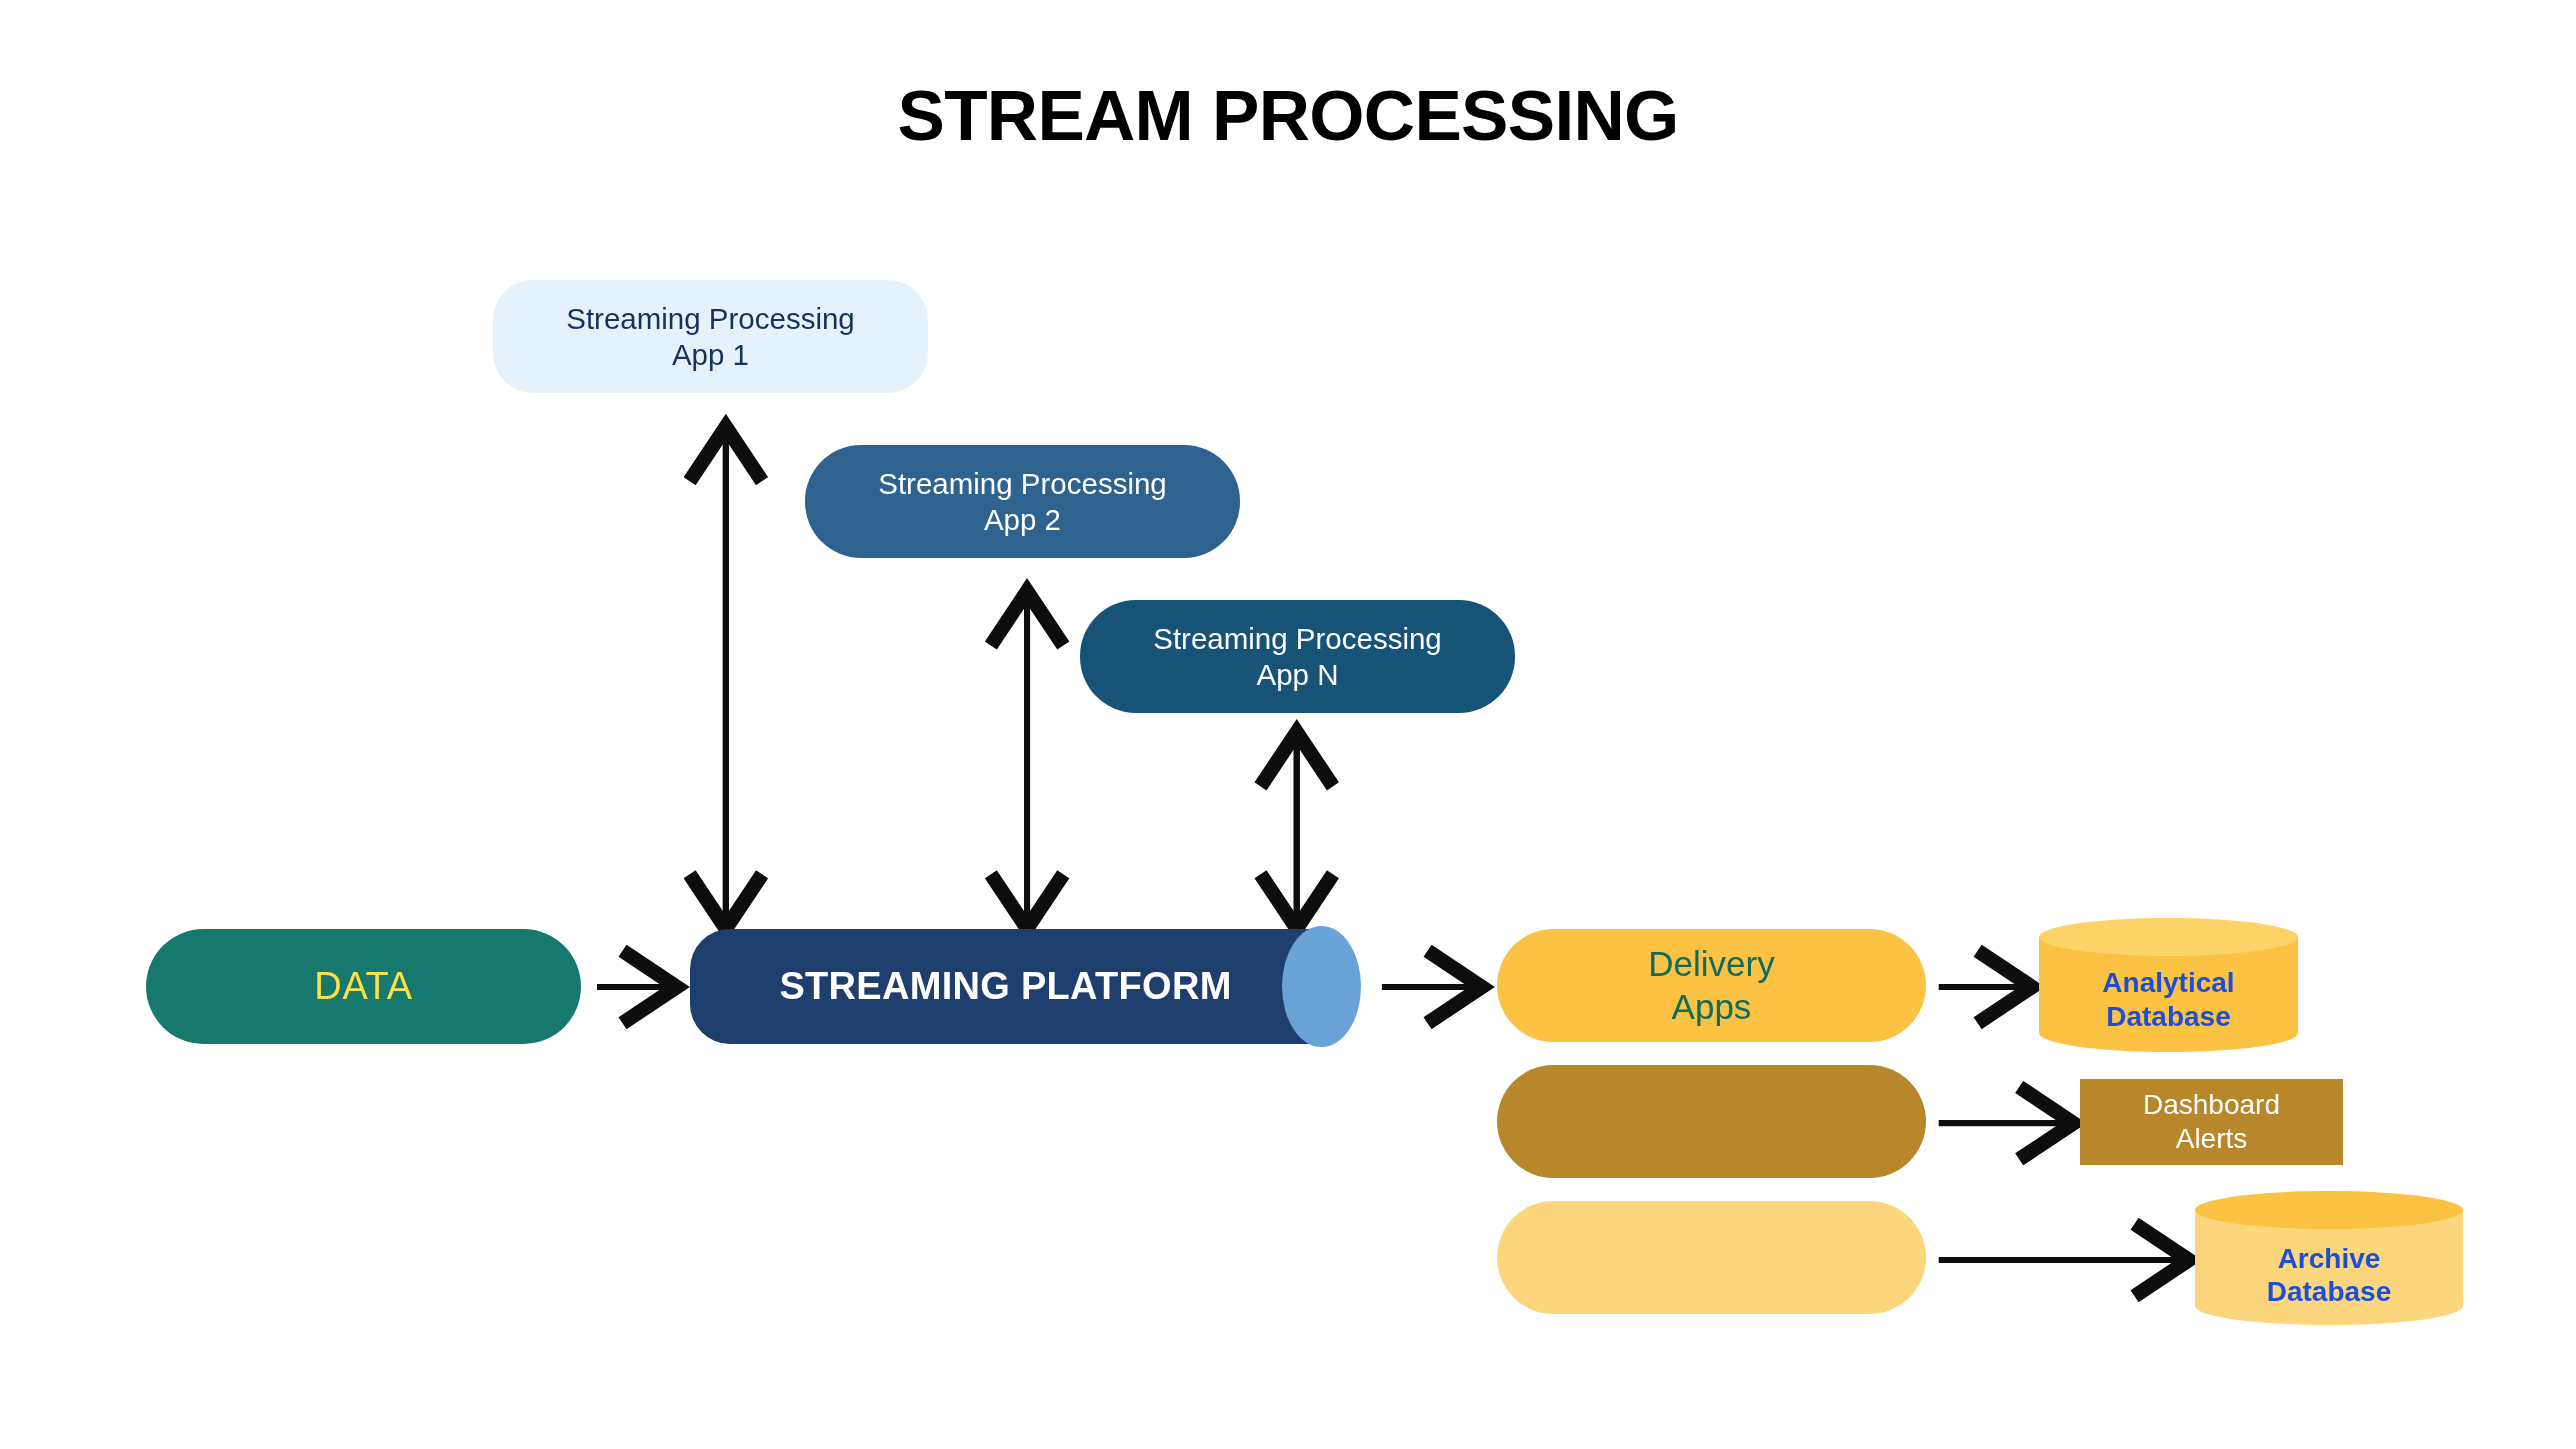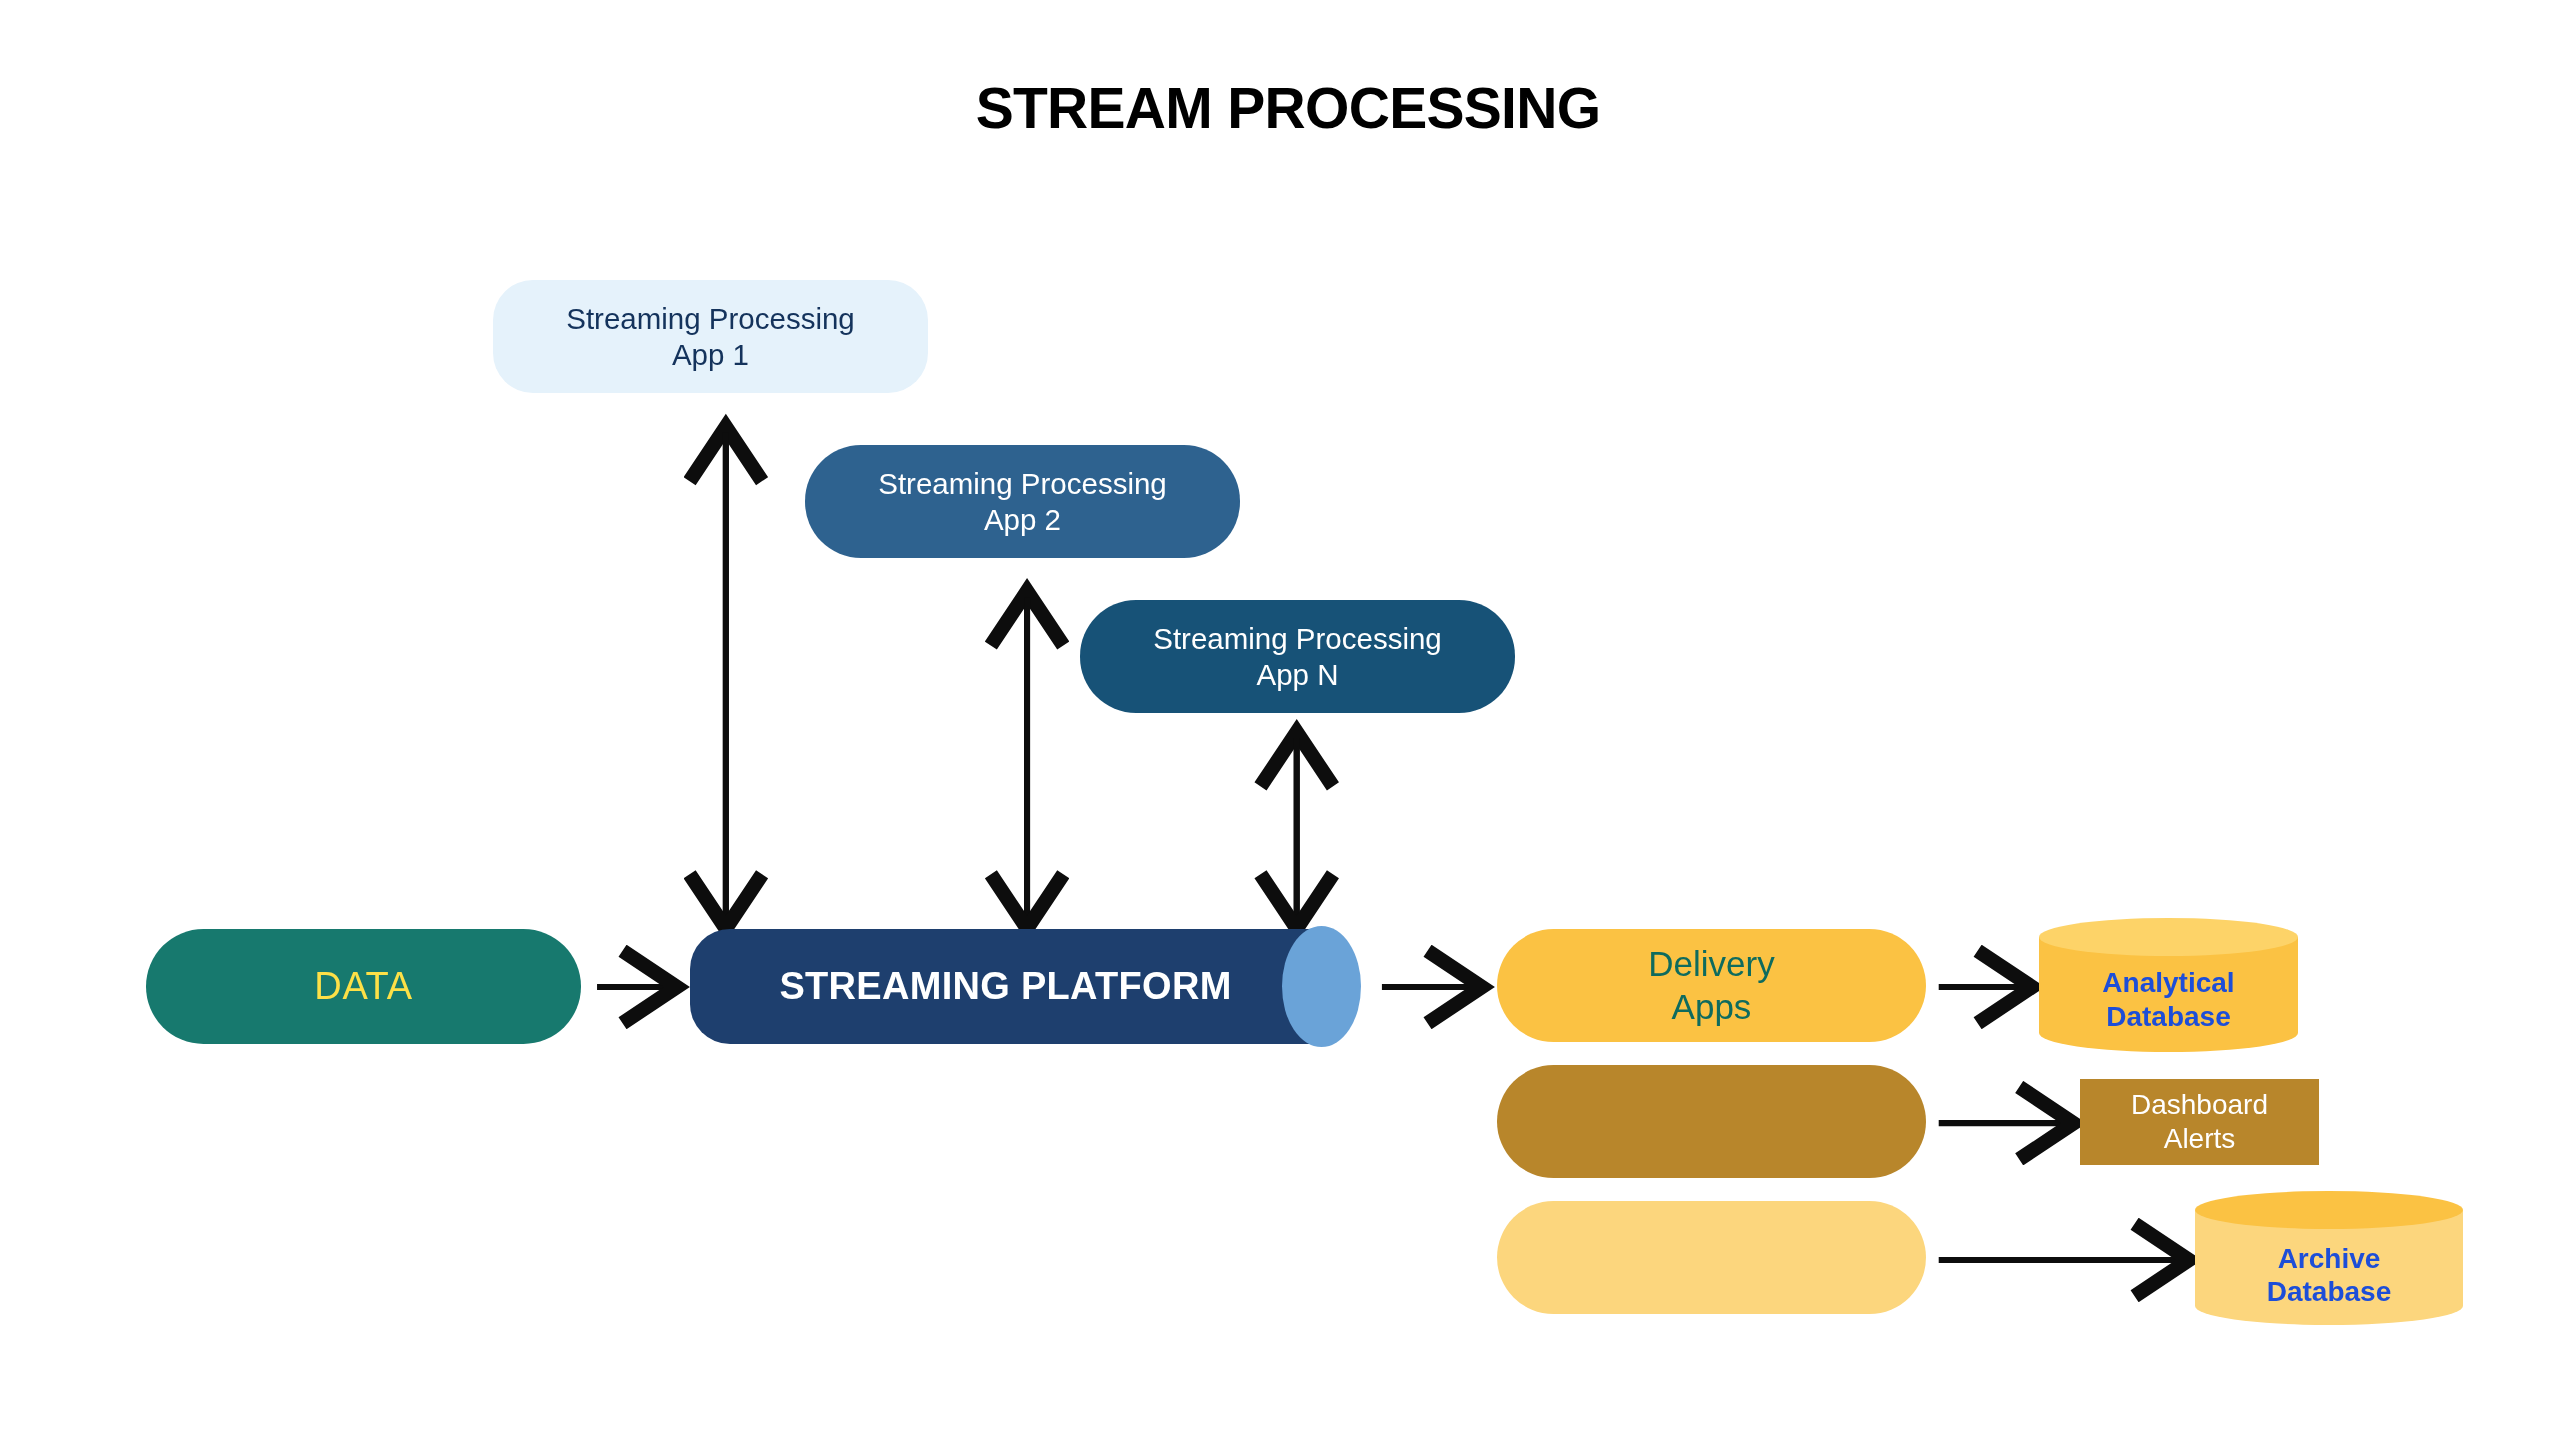--- a/index.html
+++ b/index.html
@@ -19,21 +19,21 @@
     overflow: hidden;
   }
 
   
   .page-title {
     position: absolute;
     left: 0;
     top: 77px;
     width: 2576px;
     text-align: center;
-    font-size: 57px;
+    font-size: 71px;
     font-weight: 700;
     letter-spacing: -0.7px;
     color: #000000;
     line-height: 1.1;
     white-space: nowrap;
   }
 
   
   .node {
     position: absolute;
@@ -124,21 +124,21 @@
     border-radius: 58px;
   }
   .delivery3 {
     left: 1497px; top: 1201px; width: 429px; height: 113px;
     background: #fcd67d;
     border-radius: 58px;
   }
 
   
   .dash-alerts {
-    left: 2080px; top: 1079px; width: 239px; height: 86px;
+    left: 2080px; top: 1079px; width: 263px; height: 86px;
     background: #b8862b;
     color: #ffffff;
     font-size: 28px;
     border-radius: 0;
   }
 
   
   .db {
     position: absolute;
     box-sizing: border-box;

